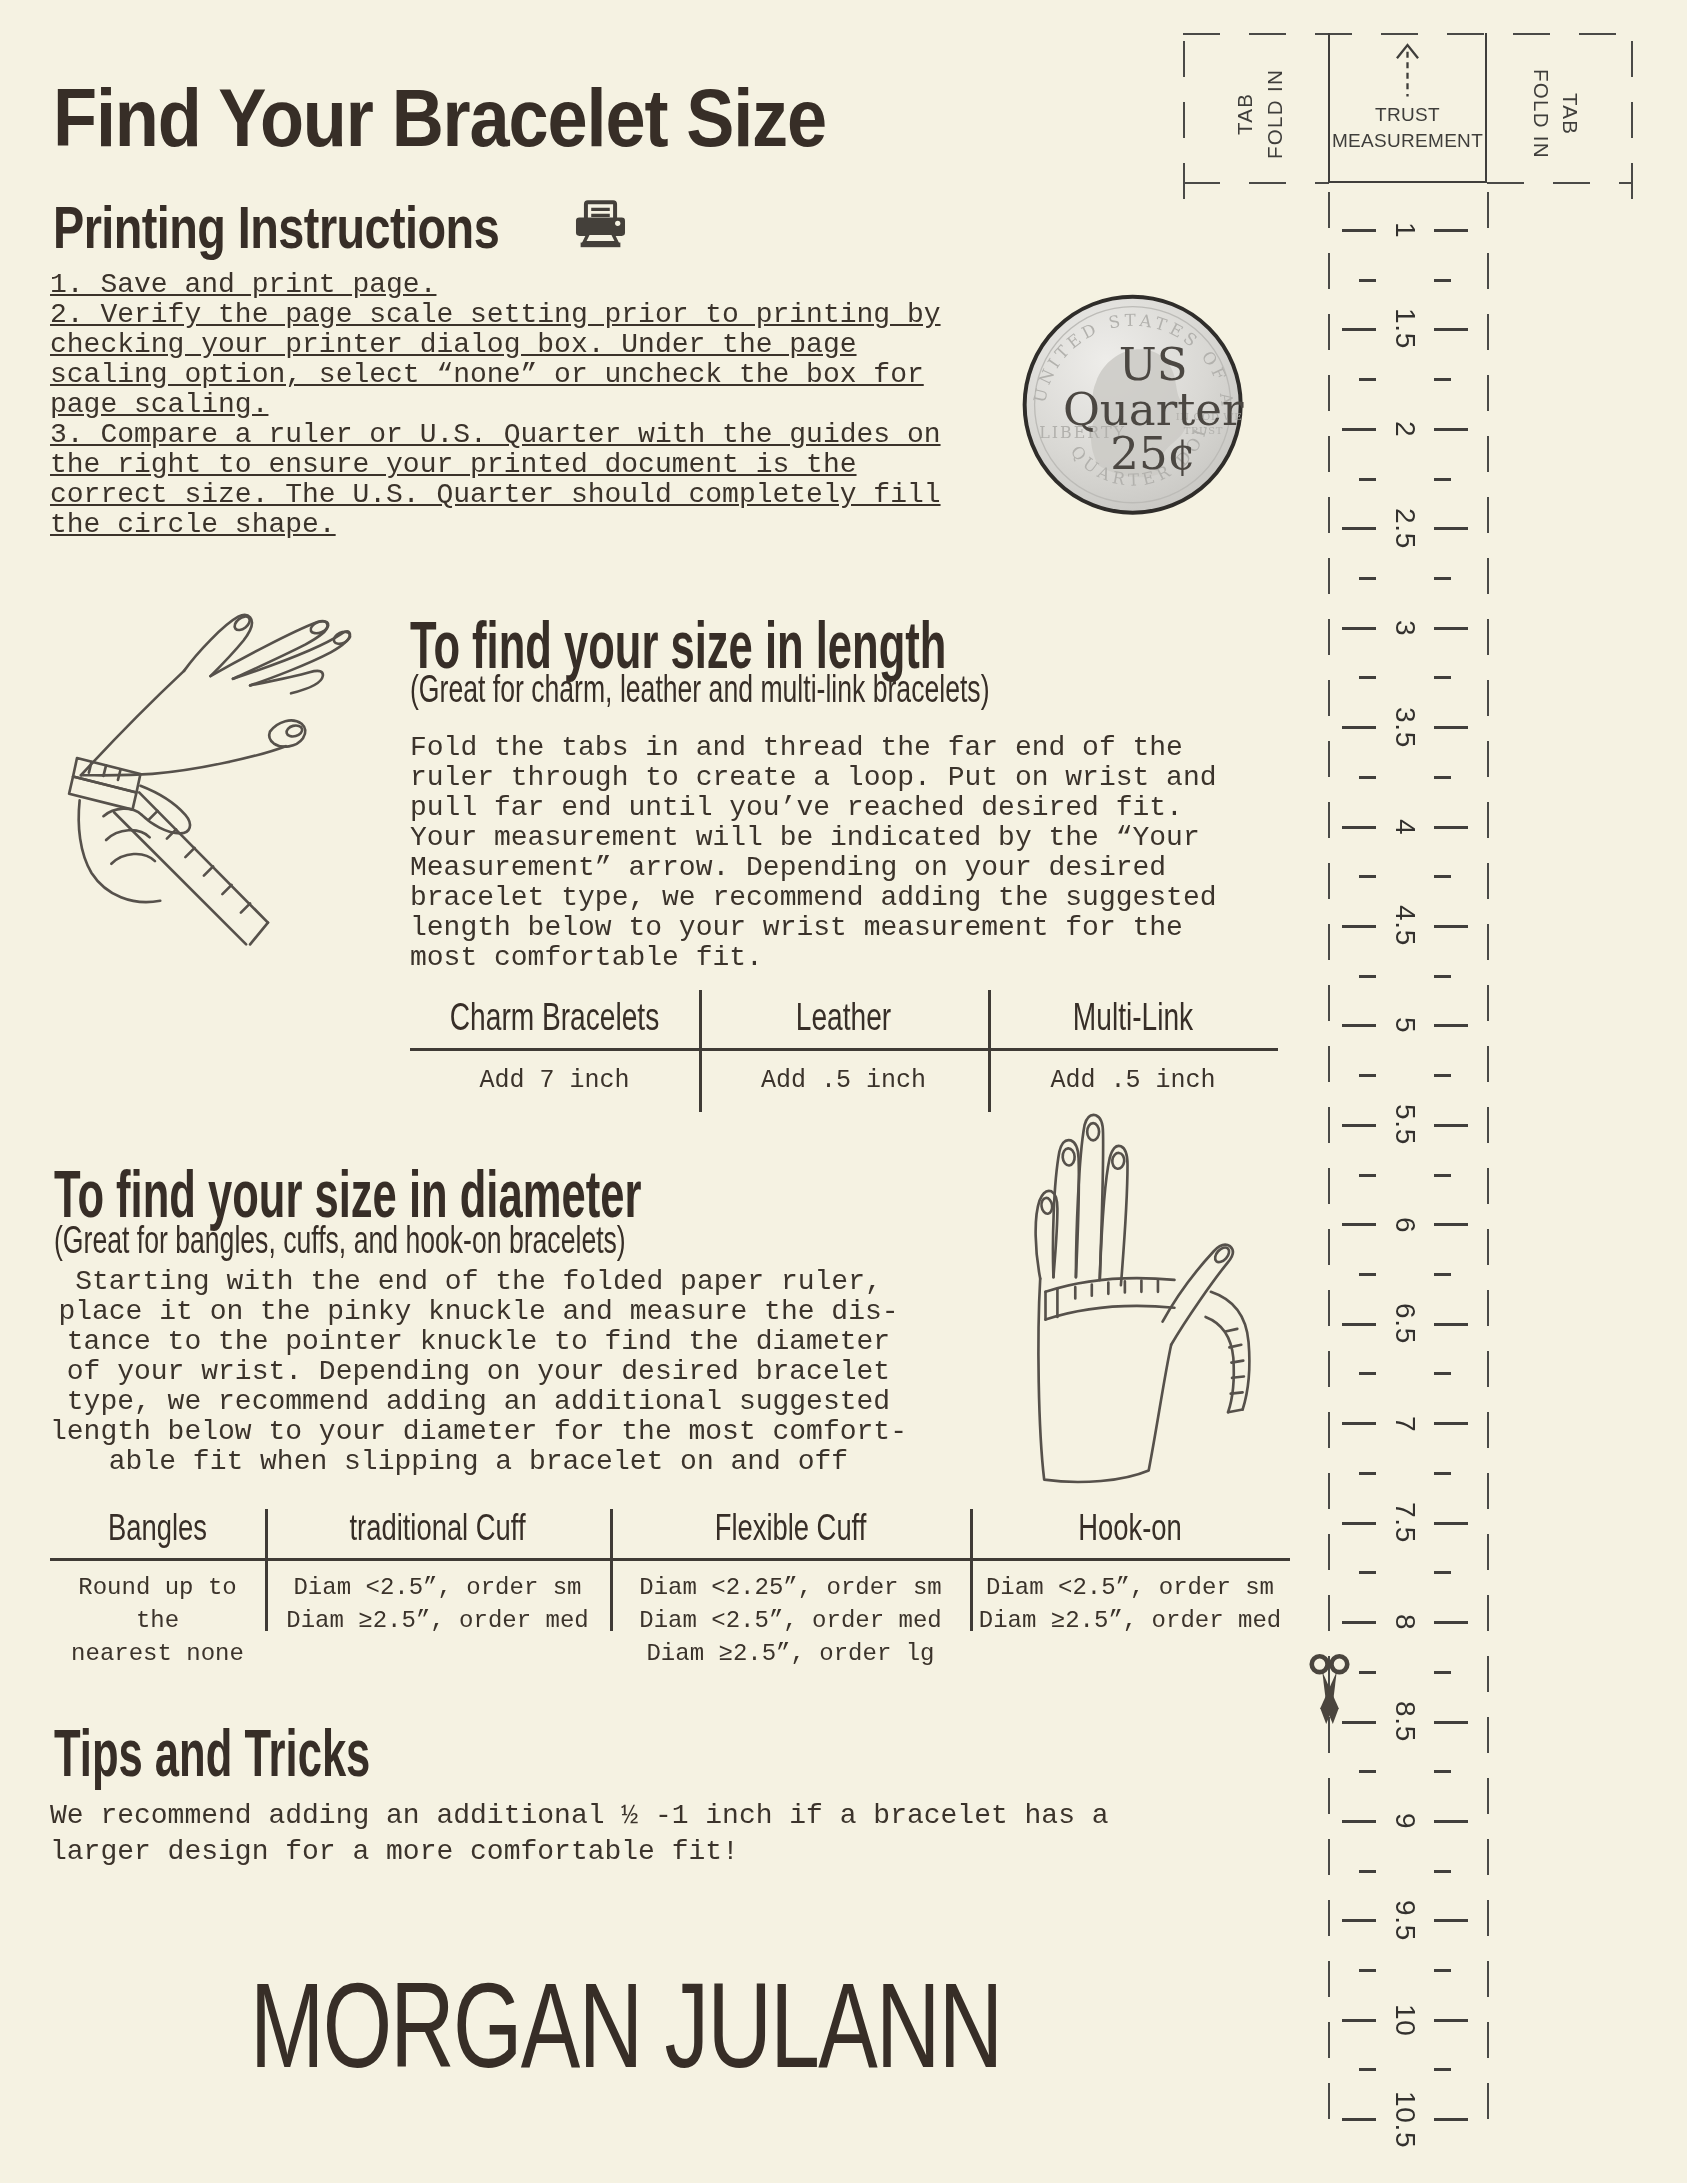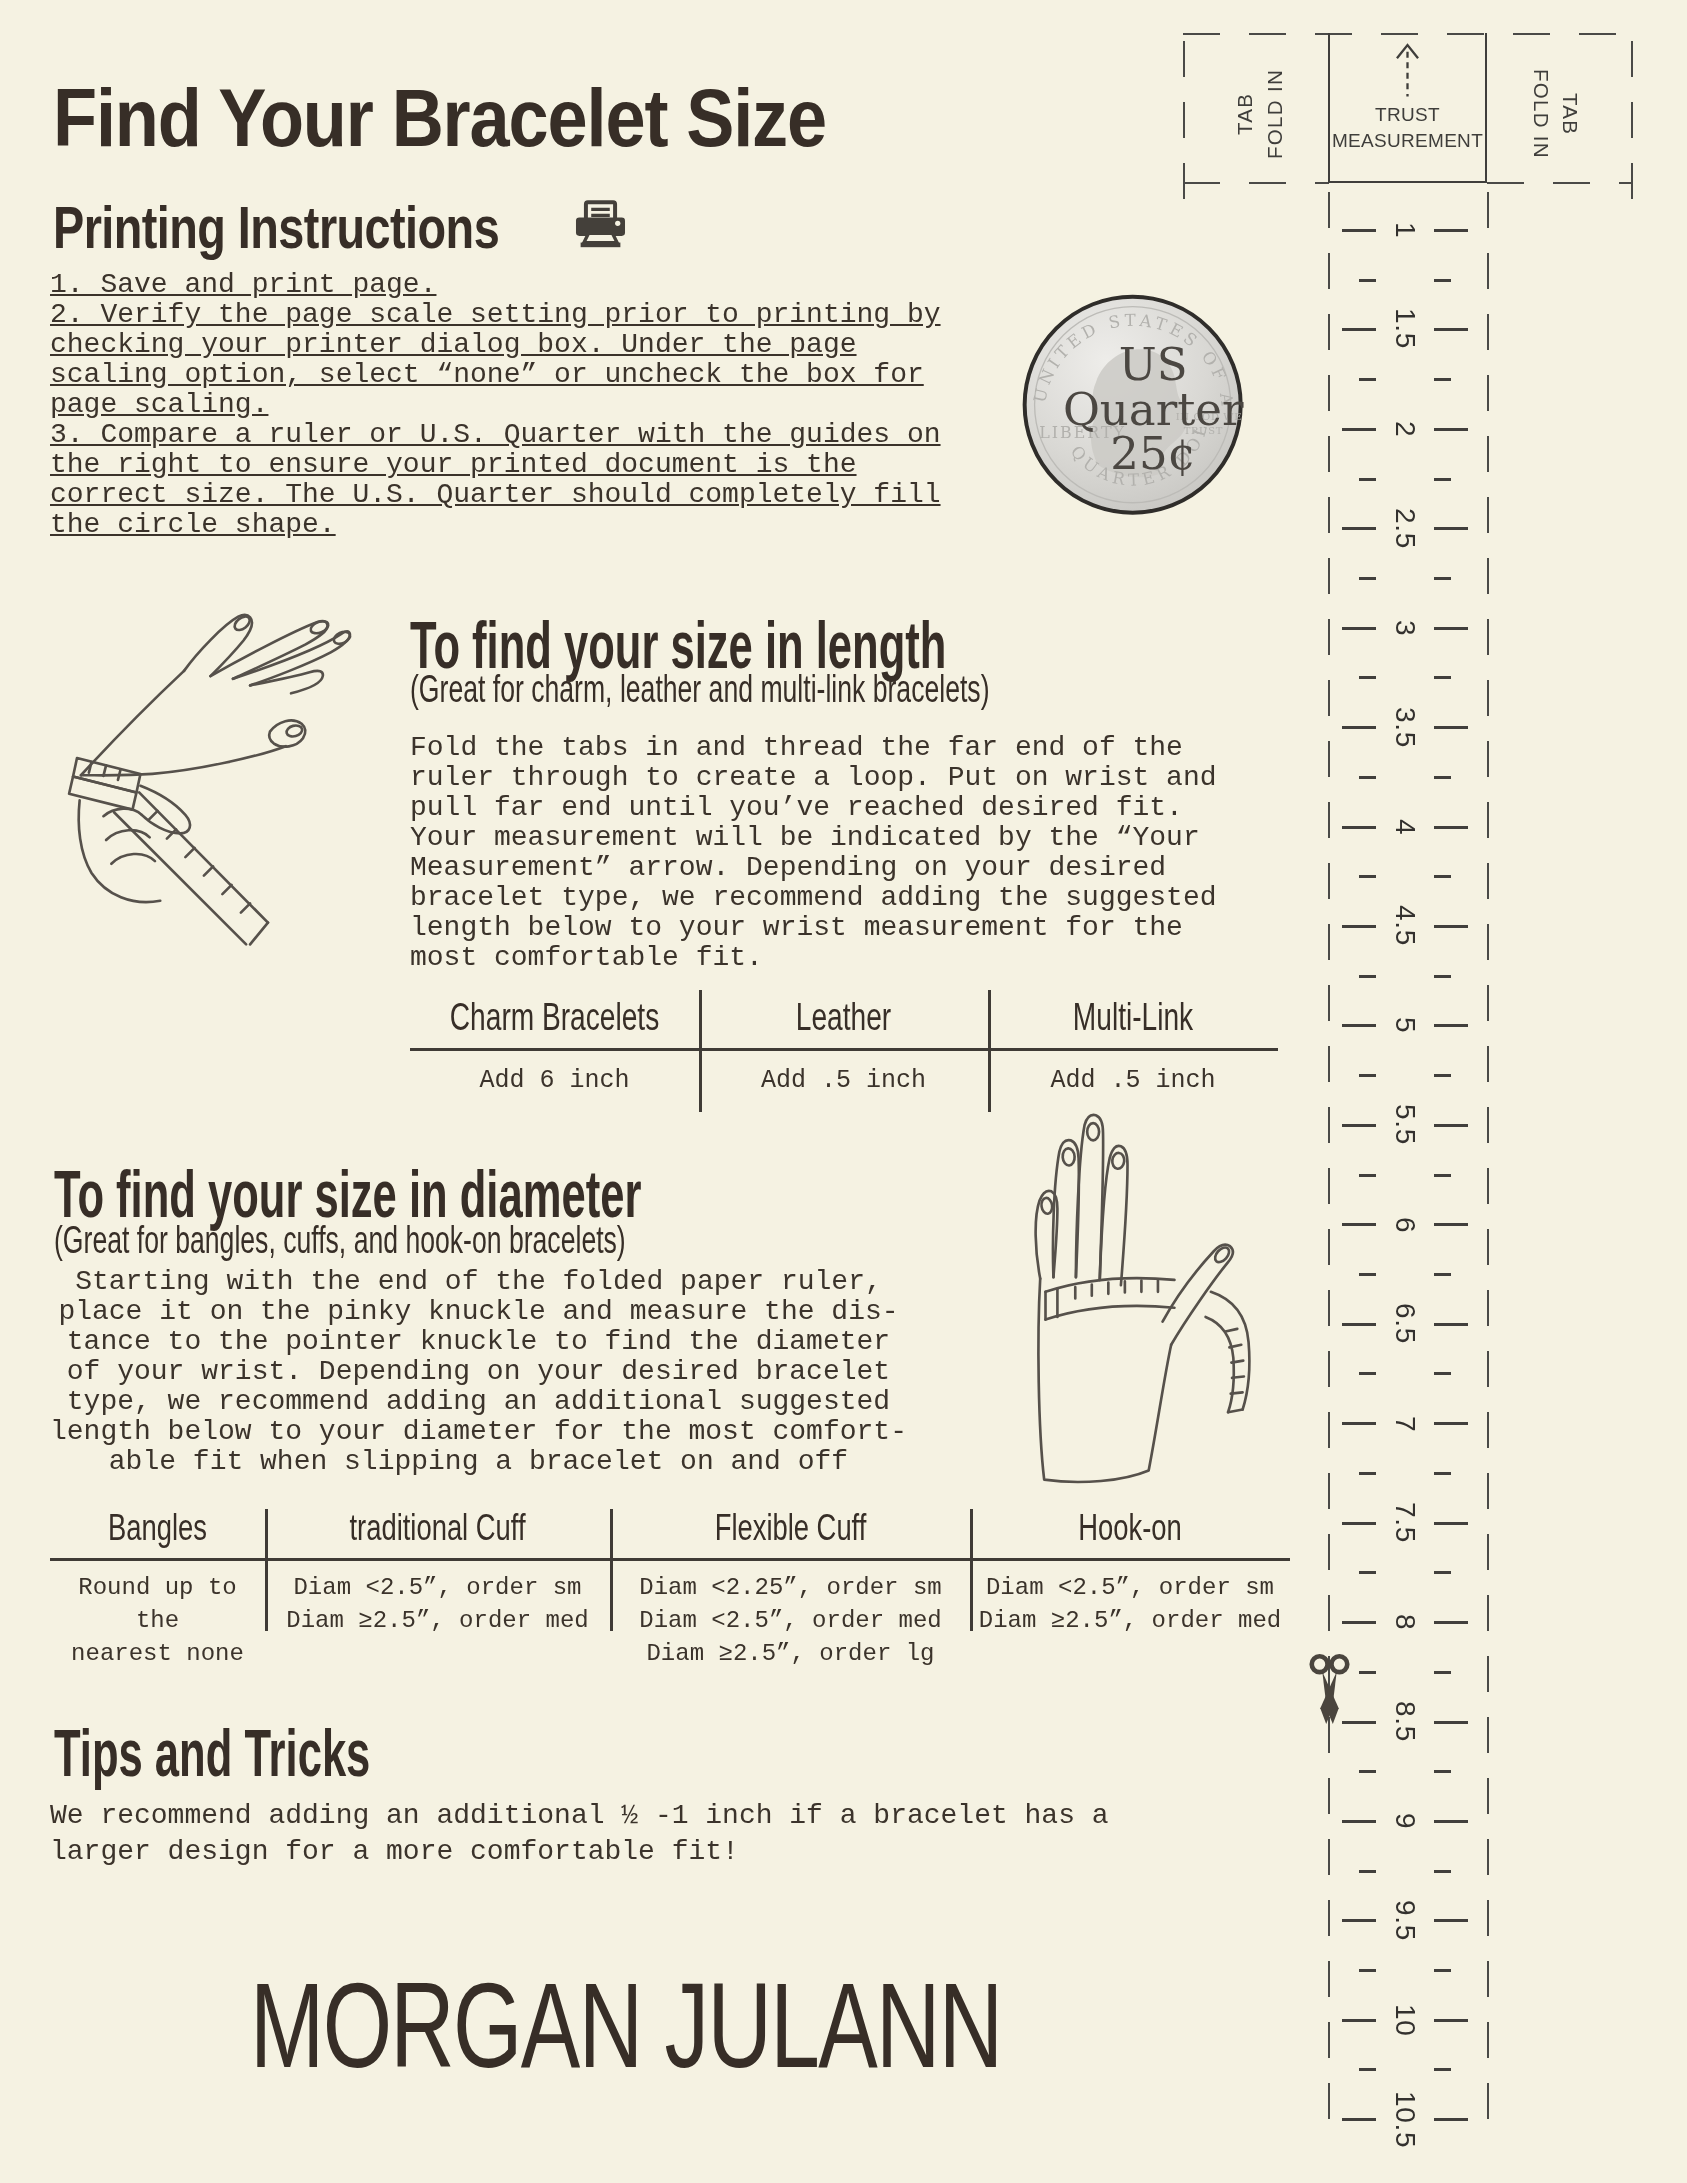--- a/index.html
+++ b/index.html
@@ -146,21 +146,21 @@
 length below to your wrist measurement for the
 most comfortable fit.</div>
 
   <div class="abs" style="left:410px;top:990px;width:868px;height:122px;">
     <div class="abs rule" style="left:0;top:58px;width:868px;height:2.6px;"></div>
     <div class="vdiv" style="left:289px;top:0;height:122px;"></div>
     <div class="vdiv" style="left:578px;top:0;height:122px;"></div>
     <div class="abs thead center" style="left:0px;top:8px;width:289px;">Charm Bracelets</div>
     <div class="abs thead center" style="left:289px;top:8px;width:289px;">Leather</div>
     <div class="abs thead center" style="left:578px;top:8px;width:290px;">Multi-Link</div>
-    <div class="abs mono-s center" style="left:0px;top:74px;width:289px;font-size:25px;">Add 6 inch</div>
+    <div class="abs mono-s center" style="left:0px;top:74px;width:289px;font-size:25px;">Add 7 inch</div>
     <div class="abs mono-s center" style="left:289px;top:74px;width:289px;font-size:25px;">Add .5 inch</div>
     <div class="abs mono-s center" style="left:578px;top:74px;width:290px;font-size:25px;">Add .5 inch</div>
   </div>
 
   <div class="abs h2c" style="left:54px;top:1161px;">To find your size in diameter</div>
   <div class="abs subc" style="left:54px;top:1221px;">(Great for bangles, cuffs, and hook-on bracelets)</div>
   <div class="abs mono" style="left:50px;top:1267px;text-align:center;">Starting with the end of the folded paper ruler,
 place it on the pinky knuckle and measure the dis-
 tance to the pointer knuckle to find the diameter
 of your wrist. Depending on your desired bracelet

